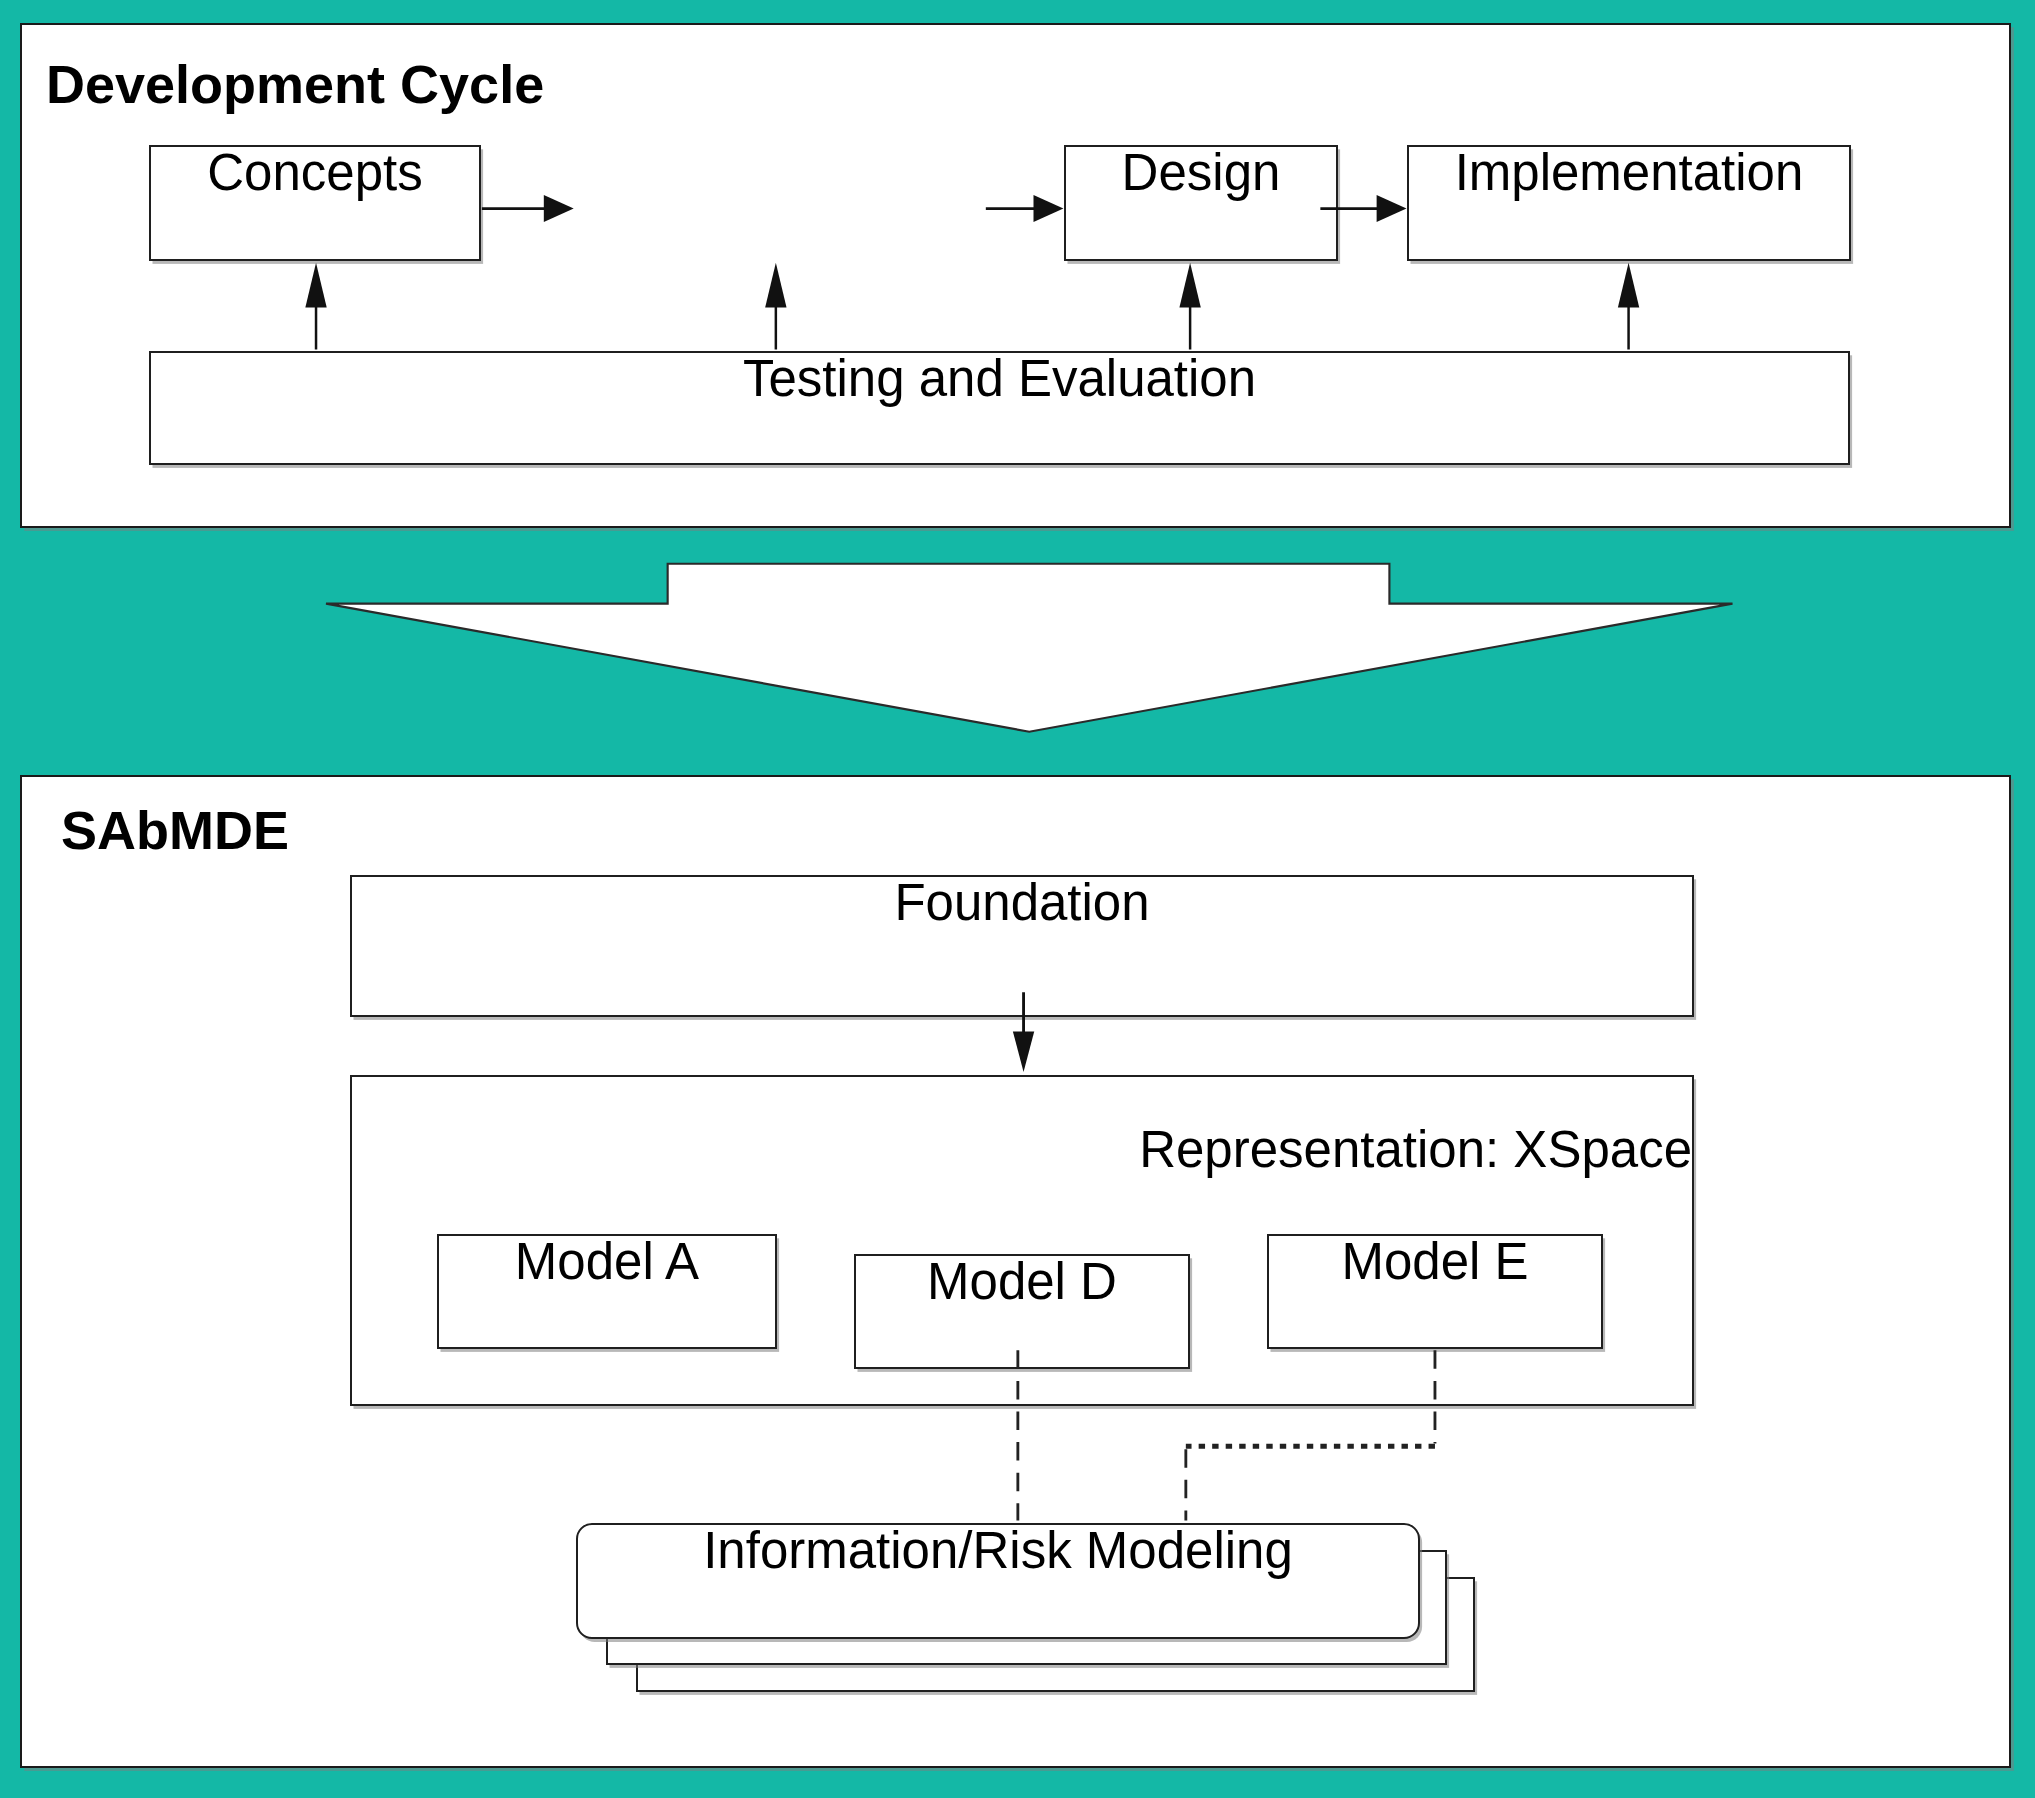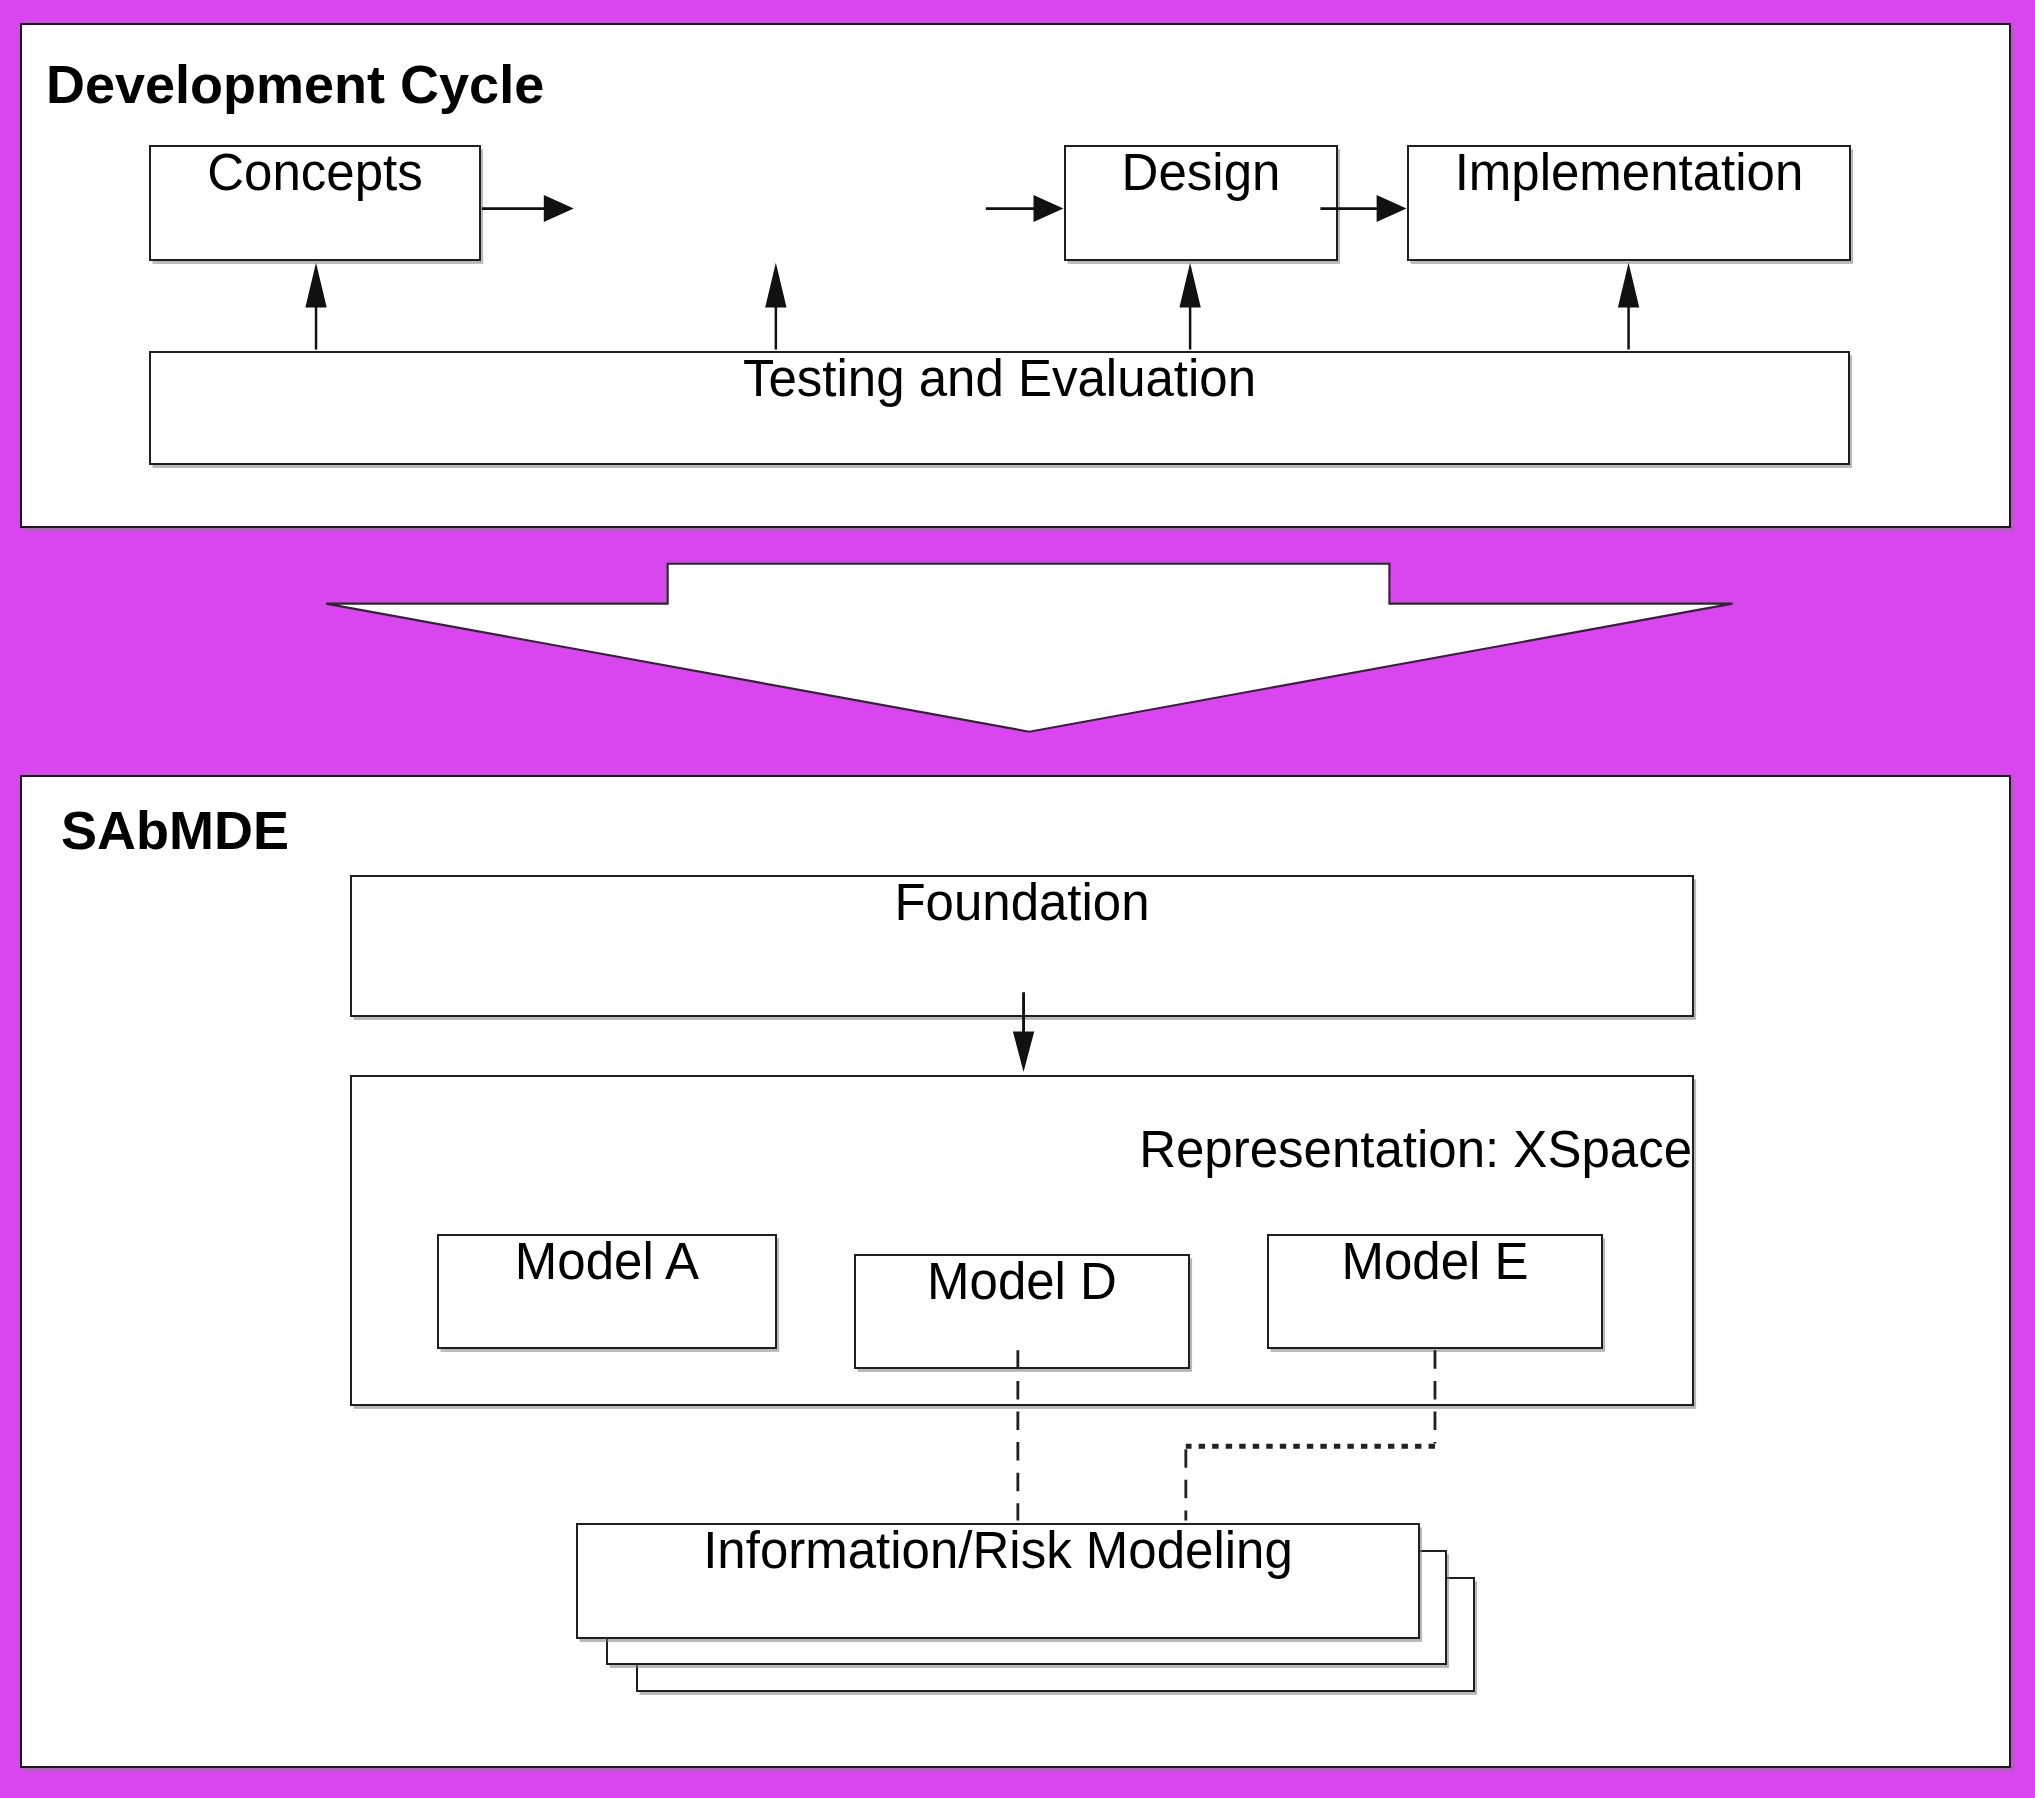--- a/index.html
+++ b/index.html
@@ -4,21 +4,21 @@
 <style>
   html, body {
     margin: 0;
     padding: 0;
     background: #ffffff;
   }
   .canvas {
     position: relative;
     width: 2035px;
     height: 1798px;
-    background: #d946ef;
+    background: #14b8a6;
     font-family: "Liberation Sans", "DejaVu Sans", sans-serif;
     color: #000000;
     overflow: hidden;
   }
   .panel {
     position: absolute;
     background: #ffffff;
     border: 2.8px solid #1a1a1a;
     box-shadow: 3.6px 3.6px 0 -0.7px rgba(125,125,125,0.55);
     box-sizing: border-box;
@@ -109,21 +109,21 @@
   <div class="box" style="left:854px; top:1234px; width:336px; height:115px;margin-top:20px;">
     <span>Model D</span>
   </div>
 
   <div class="box" style="left:1267px; top:1234px; width:336px; height:115px;">
     <span>Model E</span>
   </div>
 
   <div class="box plain" style="left:636px; top:1577px; width:839px; height:115px;"></div>
   <div class="box plain" style="left:606px; top:1550px; width:841px; height:115px;"></div>
-  <div class="box" style="left:576px; top:1523px; width:844px; height:116px;">
+  <div class="box" style="left:576px; top:1523px; width:844px; height:116px;border-radius:16px;">
     <span>Information/Risk Modeling</span>
   </div>
 
   <svg class="overlay" viewBox="0 0 2859 2526">
 
     <g stroke="#111" fill="#111">
       <line x1="677" y1="293" x2="768" y2="293" stroke-width="4"></line>
       <polygon points="806,293 764,274 764,312" stroke="none"></polygon>
     </g>
     <g stroke="#111" fill="#111">

